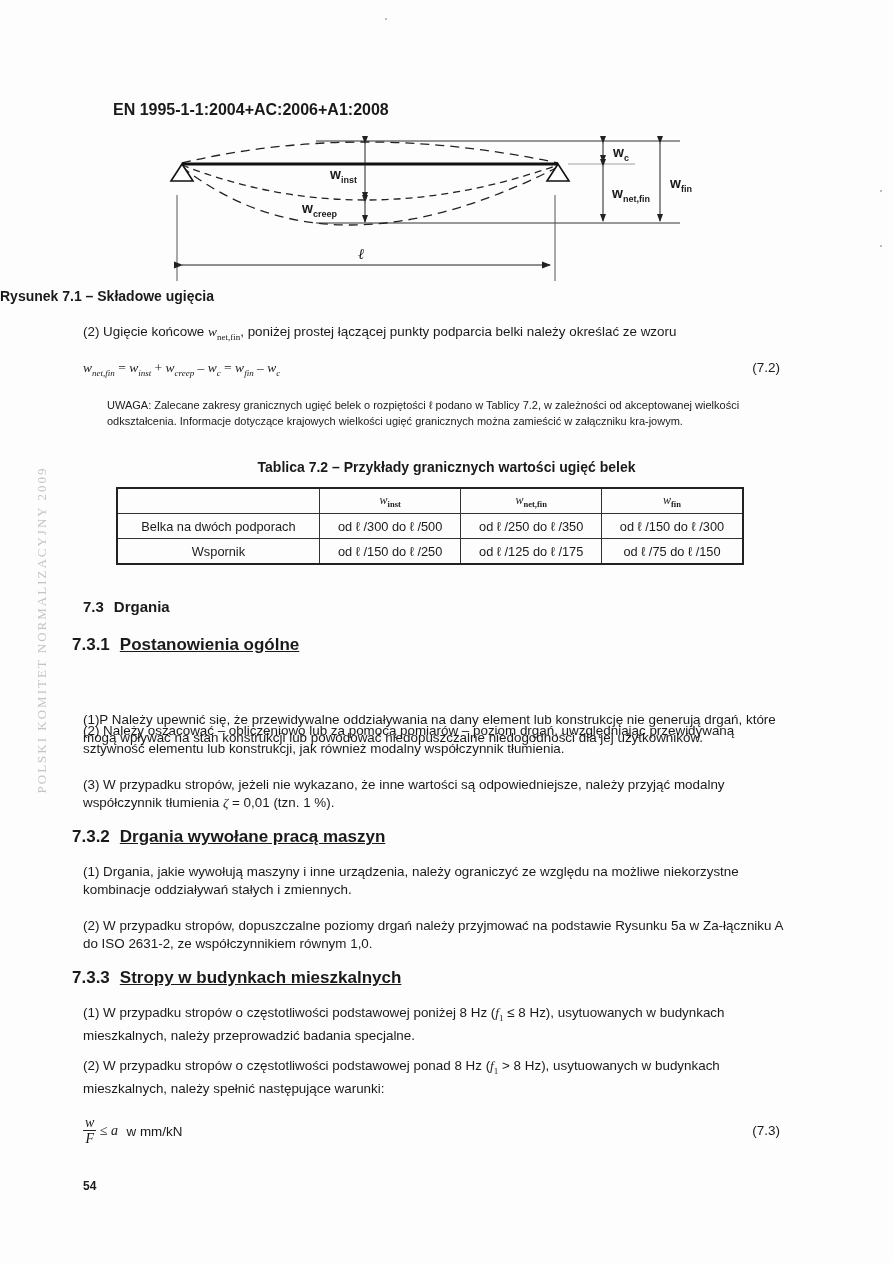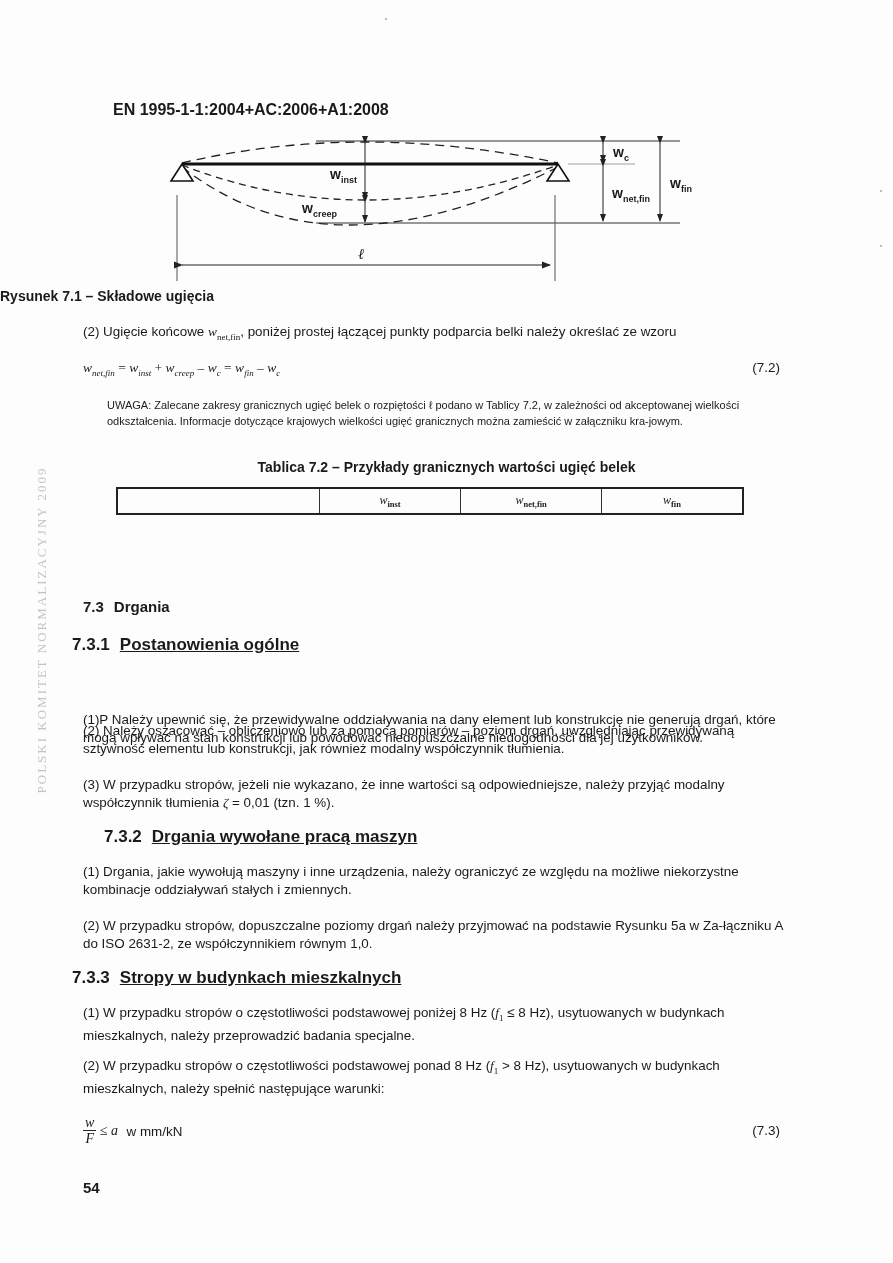--- a/index.html
+++ b/index.html
@@ -90,21 +90,21 @@
     .math-frac {
       left: 83px; top: 1115px;
       font-family: "Liberation Serif", serif; font-style: italic;
       font-size: 14px;
     }
     .frac { display: inline-block; text-align: center; vertical-align: middle; }
     .frac .num { display: block; border-bottom: 1px solid #222; padding: 0 2px; line-height: 15px; }
     .frac .den { display: block; line-height: 16px; }
     .page-number {
       left: 83px; top: 1179px;
-      font-size: 15px; font-weight: bold;
+      font-size: 12px; font-weight: bold;
     }
     .watermark {
       left: 42px; top: 630px;
       transform: translate(-50%, -50%) rotate(-90deg);
       white-space: nowrap;
       font-family: "Liberation Serif", serif;
       font-size: 13px;
       letter-spacing: 2px;
       color: #c4c4c4;
     }
@@ -185,37 +185,49 @@
       <col class="c2">
       <col class="c3">
     </colgroup>
   <tbody>
       <tr>
     <th></th>
     <th><span>w</span><sub>inst</sub></th>
     <th><span>w</span><sub>net,fin</sub></th>
     <th><span>w</span><sub>fin</sub></th>
   </tr>
+  <tr>
+    <td>Belka na dwóch podporach</td>
+    <td>od ℓ /300 do ℓ /500</td>
+    <td>od ℓ /250 do ℓ /350</td>
+    <td>od ℓ /150 do ℓ /300</td>
+  </tr>
+  <tr>
+    <td>Wspornik</td>
+    <td>od ℓ /150 do ℓ /250</td>
+    <td>od ℓ /125 do ℓ /175</td>
+    <td>od ℓ /75 do ℓ /150</td>
+  </tr>
 </tbody>
   </table>
 
 <div class="abs h2">
   <span class="h-num">7.3</span><span>Drgania</span>
 </div>
 
 <div class="abs h3" style="top:635px;">
   <span class="h-num">7.3.1</span><span>Postanowienia ogólne</span>
 </div>
 <div class="abs para" style="top:670px;margin-top:41px;">(1)P Należy upewnić się, że przewidywalne oddziaływania na dany element lub konstrukcję nie generują drgań, które mogą wpływać na stan konstrukcji lub powodować niedopuszczalne niedogodności dla jej użytkowników.</div>
 <div class="abs para" style="top:722px;">(2) Należy oszacować – obliczeniowo lub za pomocą pomiarów – poziom drgań, uwzględniając przewidywaną sztywność elementu lub konstrukcji, jak również modalny współczynnik tłumienia.</div>
 <div class="abs para" style="top:776px;">
   <span>(3) W przypadku stropów, jeżeli nie wykazano, że inne wartości są odpowiedniejsze, należy przyjąć modalny współczynnik tłumienia </span><span style="font-family:'Liberation Serif',serif;font-style:italic;">ζ</span><span> = 0,01 (tzn. 1 %).</span>
 </div>
 
-<div class="abs h3" style="top:827px;margin-left:32px;">
+<div class="abs h3" style="top:827px;">
   <span class="h-num">7.3.2</span><span>Drgania wywołane pracą maszyn</span>
 </div>
 <div class="abs para" style="top:863px;">(1) Drgania, jakie wywołują maszyny i inne urządzenia, należy ograniczyć ze względu na możliwe niekorzystne kombinacje oddziaływań stałych i zmiennych.</div>
 <div class="abs para" style="top:917px;">(2) W przypadku stropów, dopuszczalne poziomy drgań należy przyjmować na podstawie Rysunku 5a w Za-łączniku A do ISO 2631-2, ze współczynnikiem równym 1,0.</div>
 
 <div class="abs h3" style="top:968px;">
   <span class="h-num">7.3.3</span><span>Stropy w budynkach mieszkalnych</span>
 </div>
 <div class="abs para" style="top:1004px;">
   <span>(1) W przypadku stropów o częstotliwości podstawowej poniżej 8 Hz (</span><span style="font-family:'Liberation Serif',serif;font-style:italic;">f</span><sub style="font-family:'Liberation Serif',serif;font-size:9px;">1</sub><span> ≤ 8 Hz), usytuowanych w budynkach mieszkalnych, należy przeprowadzić badania specjalne.</span>

